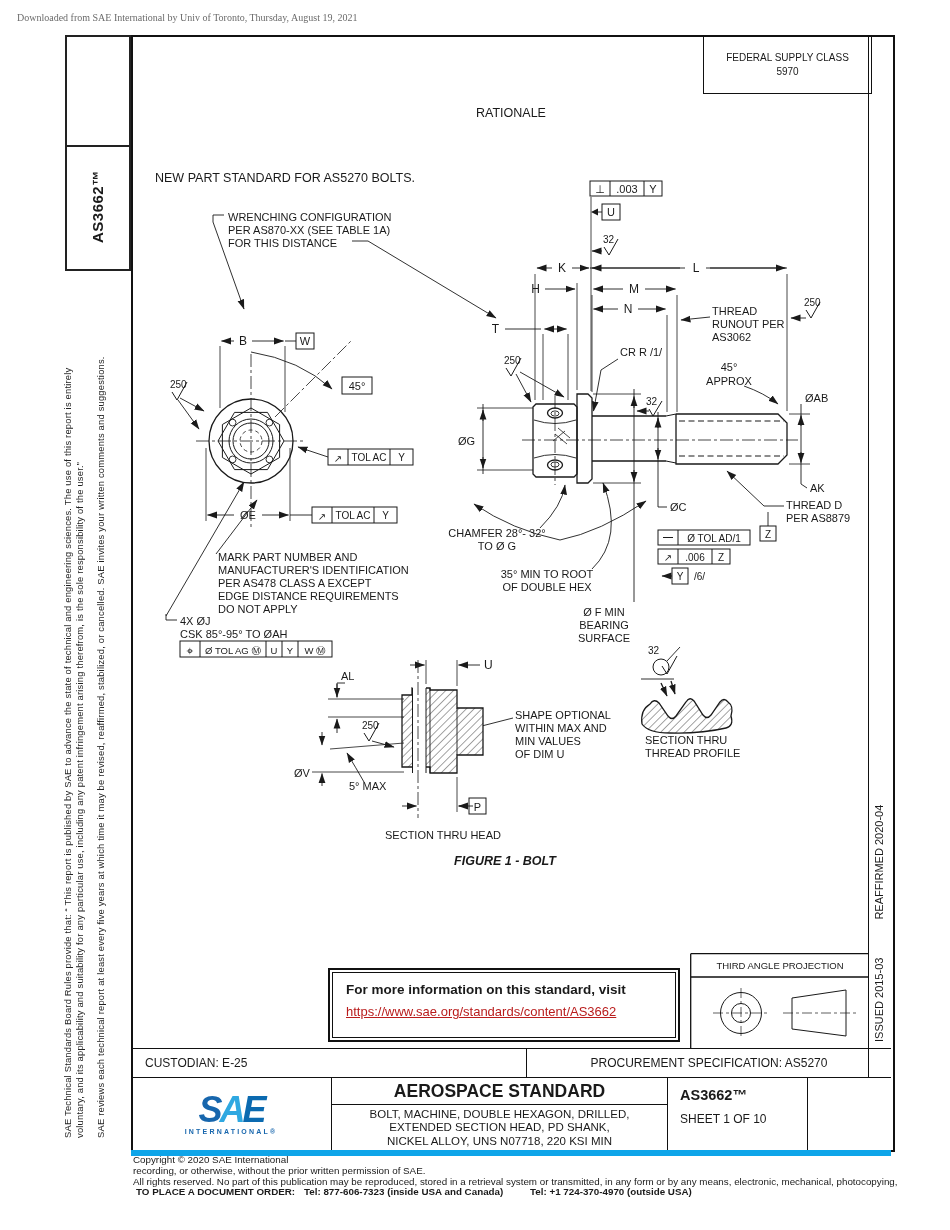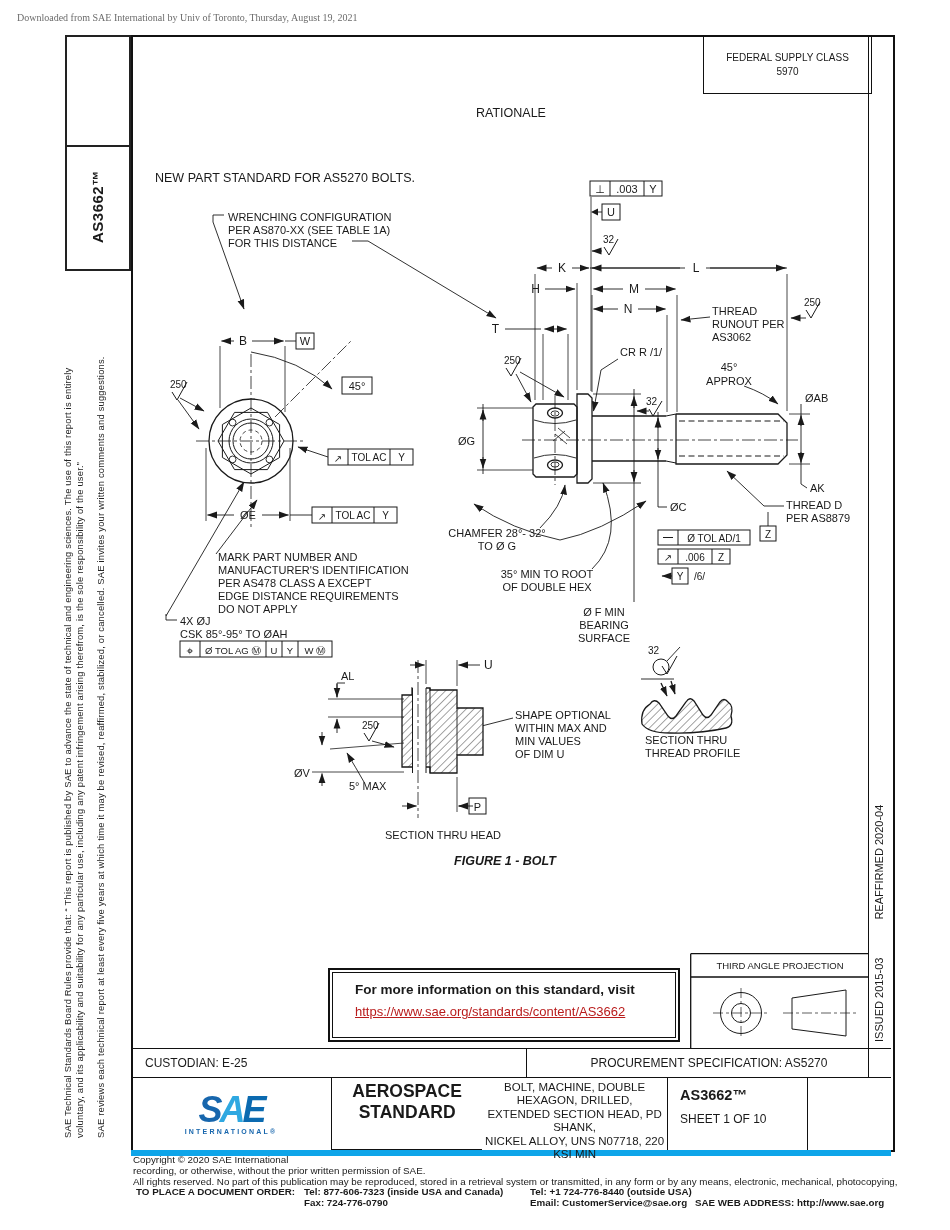--- a/index.html
+++ b/index.html
@@ -14,34 +14,34 @@
   .fsc-box{left:703px;top:35px;width:167px;height:57px;border:1.5px solid #111;
            display:flex;flex-direction:column;justify-content:center;text-align:center;
            font-size:10px;line-height:14px;}
   .rationale{left:131px;top:106px;width:760px;text-align:center;font-size:12.5px;}
   .newpart{left:155px;top:135px;font-size:12.5px;margin-top:36px;}
   .as-side{font-size:15px;font-weight:bold;letter-spacing:.5px;}
   .legal-line{font-size:9.4px;color:#222;letter-spacing:.2px;}
   .issued-line{font-size:11px;color:#1a1a1a;}
   .innerline{left:868px;top:35px;width:0;height:1043px;border-left:1.5px solid #111;}
   .infobox{left:328px;top:968px;width:348px;height:70px;border:2.5px solid #111;}
-  .infobox-inner{position:absolute;inset:2px;border:1px solid #111;padding:9px 22px;}
+  .infobox-inner{position:absolute;inset:2px;border:1px solid #111;padding:9px 13px;}
   .infobox-inner .l1{font-size:13.5px;font-weight:bold;margin-bottom:5px;}
   .infobox-inner .l2 a{font-size:13px;color:#b91c1c;text-decoration:underline;}
   .cust-row{left:131px;top:1048px;width:760px;height:28px;border-top:1.5px solid #111;
             border-bottom:1.5px solid #111;display:flex;}
   .cust-cell{width:396px;border-right:1.5px solid #111;font-size:12px;
              display:flex;align-items:center;padding-left:14px;box-sizing:border-box;}
   .proc-cell{flex:1;font-size:12px;display:flex;align-items:center;justify-content:center;}
   .tblock{left:131px;top:1077.5px;width:760px;height:72.5px;display:flex;border-bottom:6px solid #0ea5e9;}
   .cell-logo{width:200px;border-right:1.5px solid #111;display:flex;flex-direction:column;
              align-items:center;justify-content:center;}
   .logo-word{font-style:italic;font-weight:900;font-size:36px;line-height:34px;letter-spacing:-3px;}
   .logo-sub{font-size:7px;font-weight:bold;letter-spacing:2.2px;margin-top:1px;}
-  .cell-title{width:335px;border-right:1.5px solid #111;display:flex;flex-direction:row;}
+  .cell-title{width:335px;border-right:1.5px solid #111;display:flex;flex-direction:column;}
   .cell-title .head{font-size:17.5px;font-weight:bold;text-align:center;padding:3px 0 2px 0;
                     border-bottom:1.3px solid #111;}
   .cell-title .subs{font-size:11.5px;line-height:13.5px;text-align:center;padding-top:3px;}
   .cell-num{width:140px;border-right:1.5px solid #111;padding:9px 0 0 12px;box-sizing:border-box;}
   .cell-num .num{font-size:14.5px;font-weight:bold;margin-bottom:9px;}
   .cell-num .sheet{font-size:12px;}
   .cell-empty{flex:1;}
   .footer{left:133px;top:1155px;width:800px;font-size:9.8px;line-height:10.8px;}
   .footer .bold{font-weight:bold;}
   svg text{font-family:"Liberation Sans",sans-serif;fill:#1a1a1a;}
@@ -426,22 +426,17 @@
     <div class="cell-empty"></div>
   </div>
 
   <div class="abs footer">
     <div>Copyright © 2020 SAE International</div>
     <div>recording, or otherwise, without the prior written permission of SAE.</div>
     <div>All rights reserved. No part of this publication may be reproduced, stored in a retrieval system or transmitted, in any form or by any means, electronic, mechanical, photocopying,</div>
     <div style="position:relative;height:11px;text-align:center;">
       <span class="bold" style="position:absolute;left:3px;">TO PLACE A DOCUMENT ORDER:</span>
       <span class="bold" style="position:absolute;left:171px;">Tel: 877-606-7323 (inside USA and Canada)</span>
-      <span class="bold" style="position:absolute;left:397px;">Tel: +1 724-776-8440 (outside USA)</span>
+      <span class="bold" style="position:absolute;left:397px;">Tel: +1 724-370-4970 (outside USA)</span>
     </div>
-    <div style="position:relative;height:11px;">
-      <span class="bold" style="position:absolute;left:171px;">Fax: 724-776-0790</span>
-      <span class="bold" style="position:absolute;left:397px;">Email: CustomerService@sae.org</span>
-      <span class="bold" style="position:absolute;left:562px;">SAE WEB ADDRESS: http://www.sae.org</span>
-    </div>
   </div>
 
 </div>
 
 </body></html>

